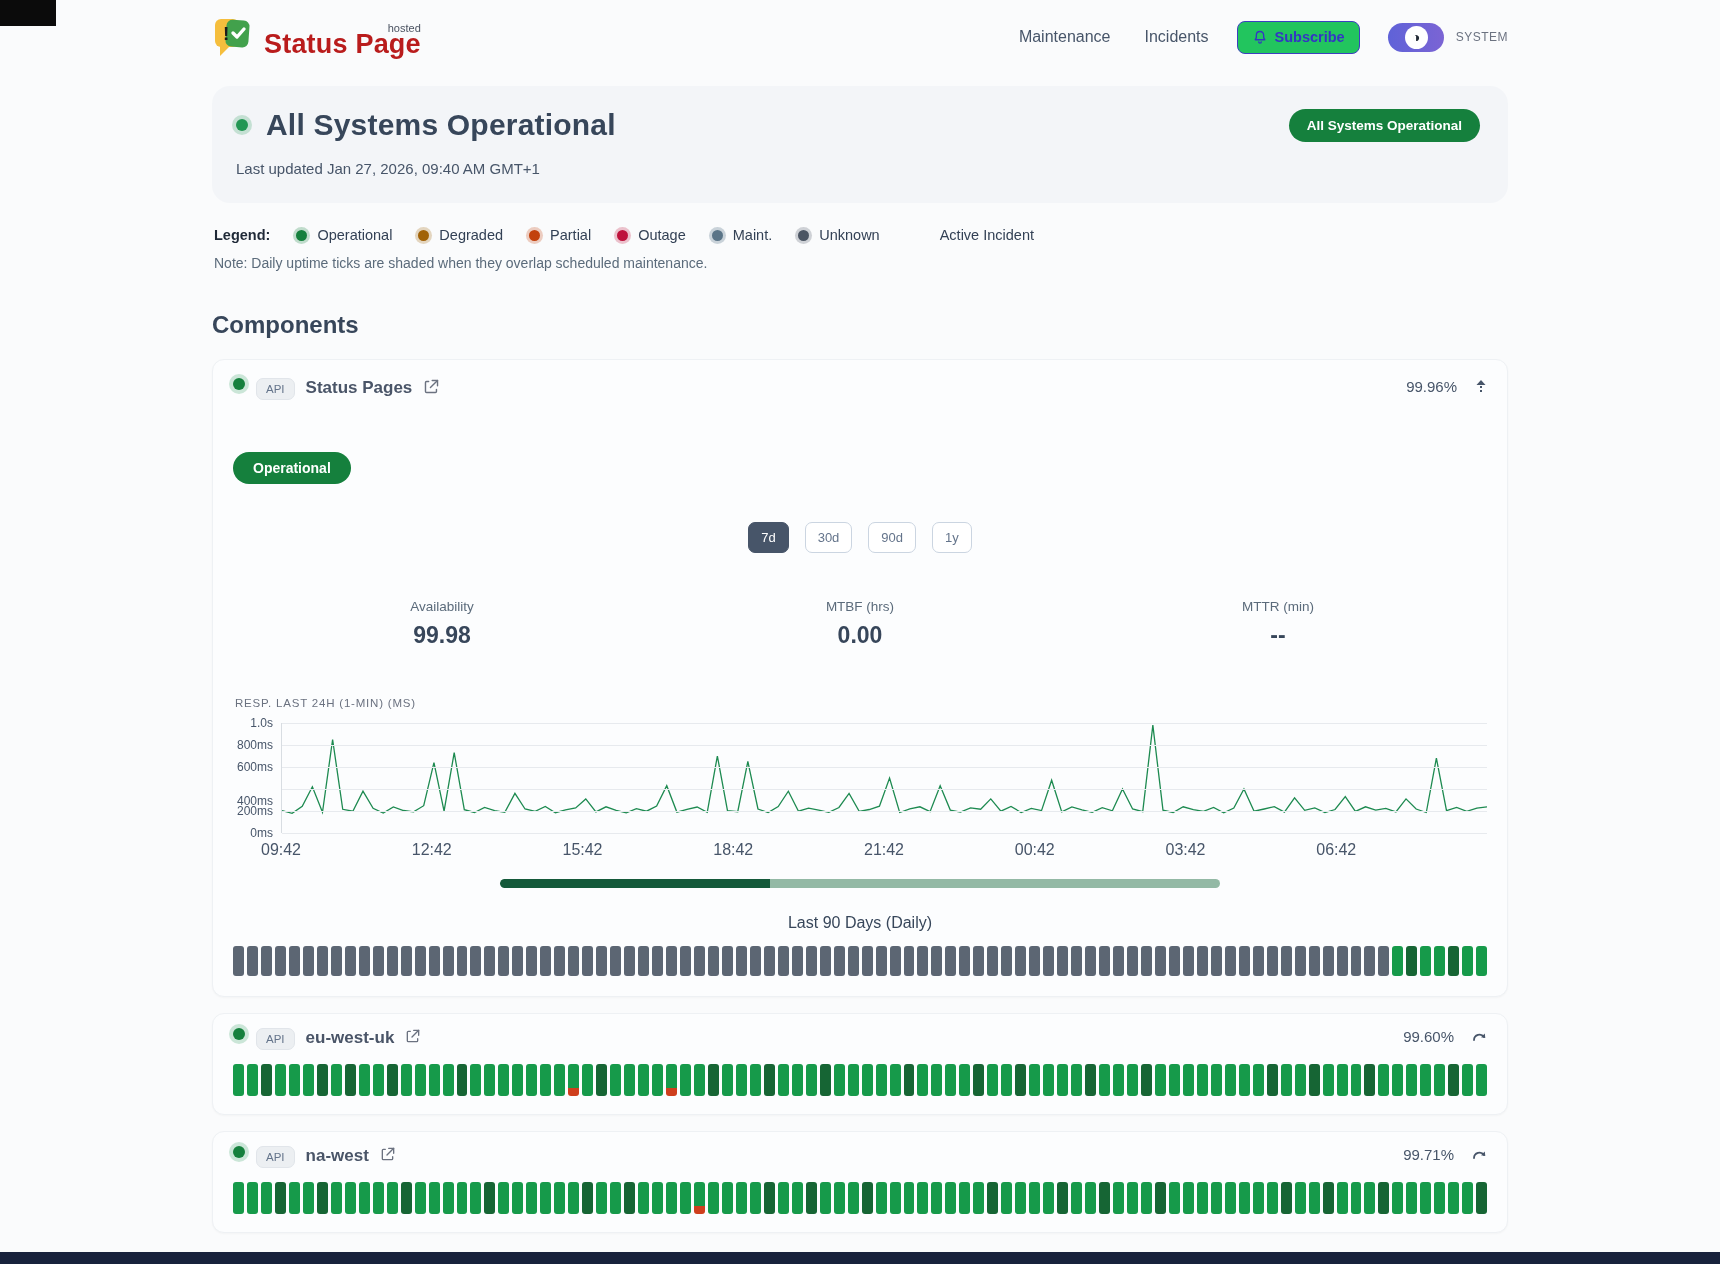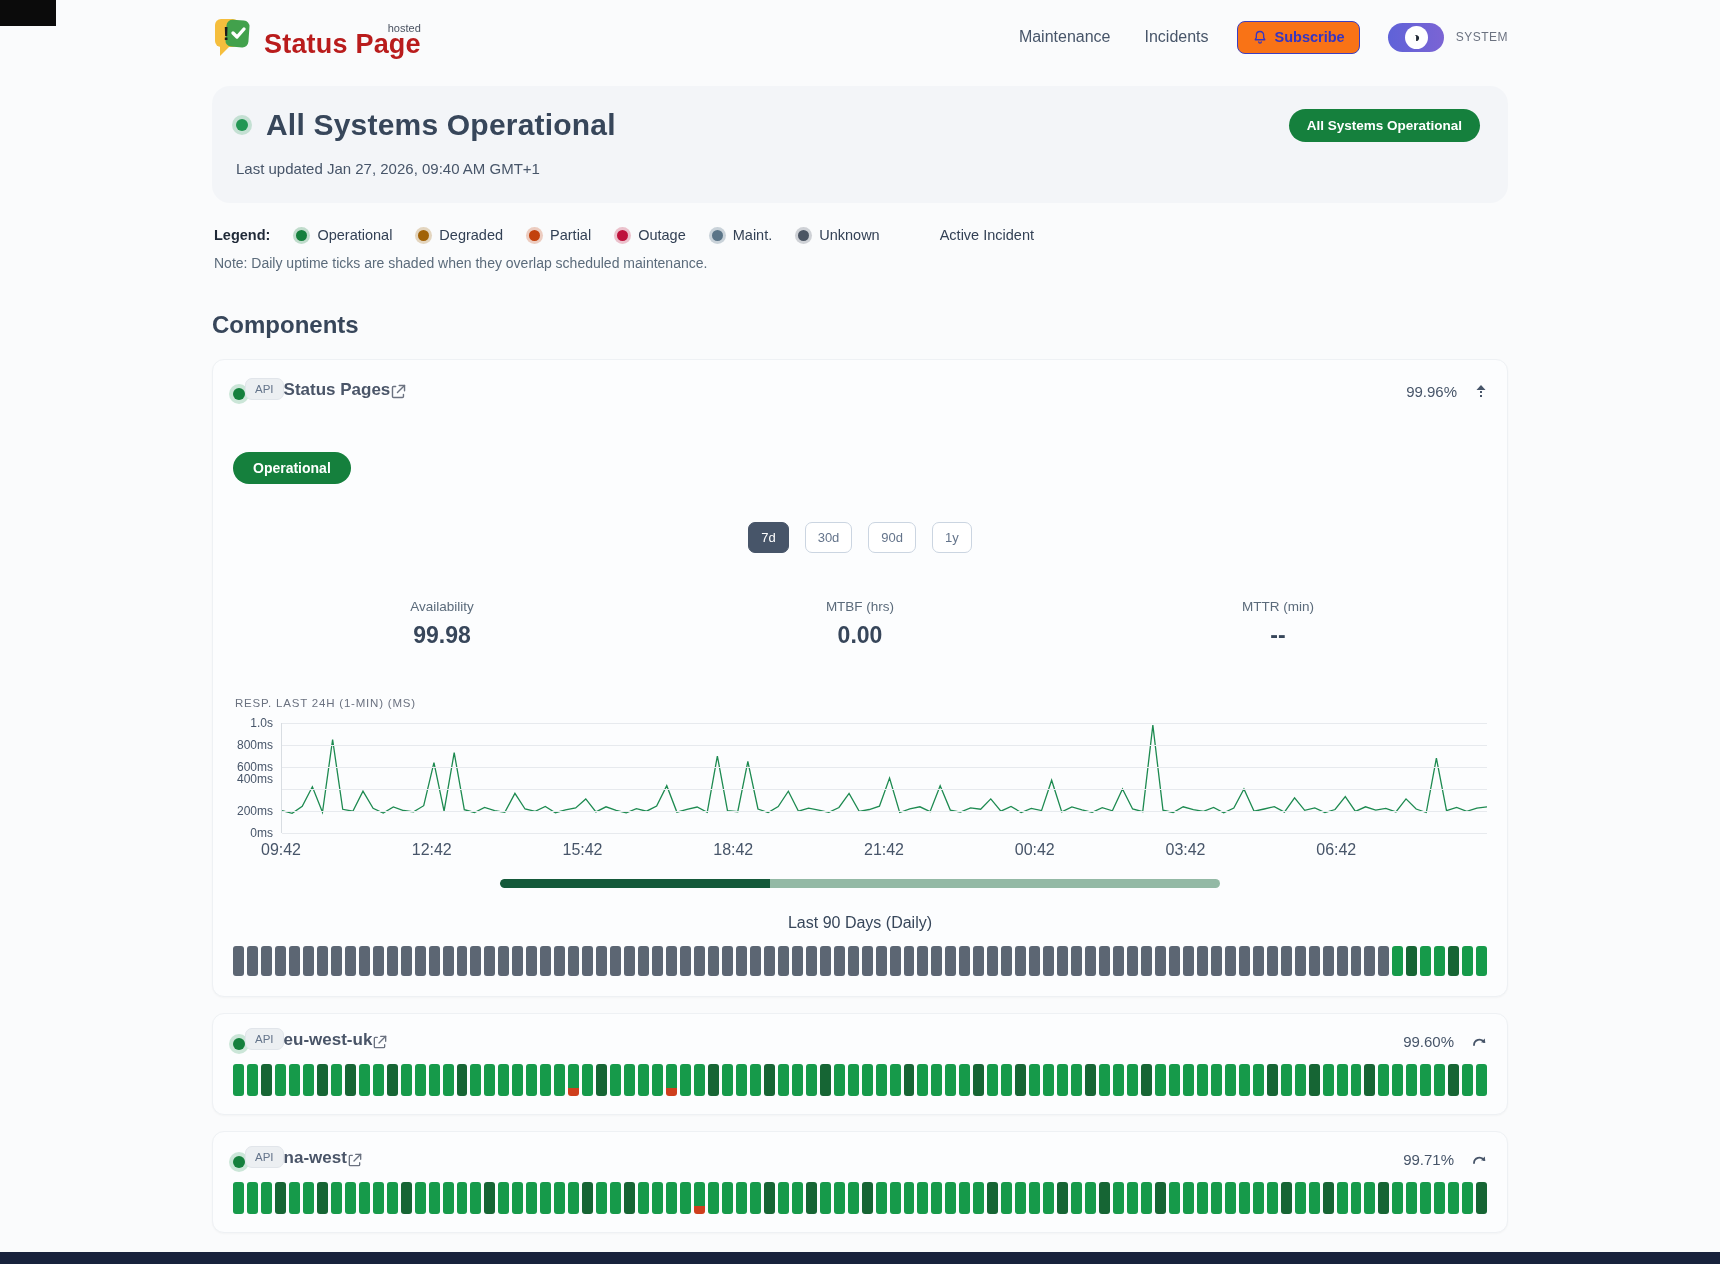--- a/index.html
+++ b/index.html
@@ -22,21 +22,21 @@
   .header { padding-top:14px; }
   .header-inner { display:flex; align-items:center; height:46px; }
   .brand { display:flex; align-items:flex-end; gap:10px; position:relative; }
   .brand-text { font-size:27px; font-weight:700; color:#b91c1c; letter-spacing:0.2px; line-height:1; padding-bottom:3px; }
   .brand-sup { position:absolute; top:-9px; right:0px; font-size:11px; font-weight:500; color:#4a5260; }
   .header-right { margin-left:auto; display:flex; align-items:center; gap:28px; }
   .nav-link { font-size:16px; color:#475569; cursor:pointer; }
   .subscribe-btn {
     display:flex; align-items:center; gap:7px;
     border:1.6px solid #3d3fc0; border-radius:8px;
-    padding:7px 14px; background:#f97316; cursor:pointer;
+    padding:7px 14px; background:#22c55e; cursor:pointer;
   }
   .subscribe-btn span { color:#3435c4; font-weight:700; font-size:14.5px; }
   .theme-toggle {
     width:56px; height:29px; border-radius:15px; position:relative; cursor:pointer;
     background:linear-gradient(90deg,#5f62d8,#7b64d4);
   }
   .theme-knob {
     position:absolute; top:3px; left:17px; width:23px; height:23px; border-radius:50%;
     background:#ffffff; display:flex; align-items:center; justify-content:center;
     font-size:14px; color:#222a35; line-height:1;
@@ -68,21 +68,21 @@
   .legend-label { font-size:14.5px; color:#334155; }
   .legend-active { font-size:14.5px; color:#334155; margin-left:34px; }
   .legend-note { margin-top:12px; font-size:14px; color:#5b6b7b; padding-left:2px; }
 
   
   .components-heading { margin-top:40px; font-size:24px; font-weight:600; color:#37465a; }
   .component-card {
     margin-top:20px; background:#fcfdfe; border:1px solid #eef1f4; border-radius:12px;
     padding:18px 20px 20px 20px; box-shadow:0 1px 2px rgba(16,24,40,0.03);
   }
-  .comp-header { display:flex; align-items:flex-end; }
+  .comp-header { display:flex; align-items:flex-start; gap:11px; }
   .type-badge {
     background:#eceff2; border:1px solid #e1e5ea; border-radius:7px;
     font-size:11.5px; color:#64748b; padding:4px 9px; font-weight:500;
   }
   .comp-name { font-size:17px; font-weight:700; color:#4a5568; }
   .ext-icon { display:inline-flex; cursor:pointer; }
   .comp-right { margin-left:auto; display:flex; align-items:center; gap:18px; }
   .uptime-value { font-size:15px; color:#475569; }
   .icon-btn { cursor:pointer; display:inline-flex; }
 
@@ -264,21 +264,21 @@
           </div>
         </div>
 
       <div class="chart-block">
         <div class="chart-title">RESP. LAST 24H (1-MIN) (MS)</div>
         <div class="chart-area">
           <div class="y-axis" id="y-axis">
               <span class="y-tick" style="top: 0px;">1.0s</span>
               <span class="y-tick" style="top: 22px;">800ms</span>
               <span class="y-tick" style="top: 44px;">600ms</span>
-              <span class="y-tick" style="top: 56px; text-align: center;">400ms</span>
+              <span class="y-tick" style="top: 78px; text-align: center;">400ms</span>
               <span class="y-tick" style="top: 88px;">200ms</span>
               <span class="y-tick" style="top: 110px;">0ms</span>
             </div>
           <div class="plot" id="plot">
             <svg id="resp-chart" viewBox="0 0 1000 110" preserveAspectRatio="none">
                 <polyline points="0.0,87.5 8.4,90.4 16.8,83.4 25.2,63.8 33.6,89.3 42.0,16.5 50.4,86.3 58.8,88.2 67.2,68.2 75.6,85.3 84.0,90.0 92.4,84.0 100.8,87.5 109.2,88.9 117.6,82.7 126.1,39.6 134.5,88.2 142.9,29.7 151.3,86.7 159.7,89.5 168.1,84.5 176.5,87.6 184.9,89.3 193.3,70.4 201.7,86.0 210.1,88.4 218.5,83.4 226.9,89.7 235.3,86.9 243.7,84.9 252.1,75.9 260.5,88.9 268.9,83.8 277.3,87.3 285.7,89.8 294.1,85.6 302.5,88.2 310.9,83.0 319.3,62.7 327.7,89.1 336.1,86.3 344.5,84.0 352.9,89.3 361.3,33.0 369.7,87.6 378.2,88.7 386.6,38.5 395.0,86.0 403.4,89.5 411.8,83.6 420.2,68.2 428.6,88.2 437.0,85.1 445.4,87.1 453.8,89.3 462.2,84.5 470.6,70.4 479.0,88.4 487.4,86.5 495.8,83.2 504.2,55.0 512.6,89.5 521.0,85.8 529.4,83.8 537.8,88.7 546.2,62.7 554.6,87.1 563.0,89.1 571.4,84.9 579.8,86.2 588.2,75.9 596.6,88.2 605.0,83.4 613.4,89.5 621.8,85.4 630.3,87.6 638.7,57.2 647.1,88.9 655.5,84.0 663.9,86.9 672.3,89.3 680.7,84.7 689.1,87.8 697.5,66.0 705.9,86.0 714.3,88.7 722.7,2.2 731.1,87.1 739.5,89.5 747.9,83.8 756.3,86.7 764.7,88.4 773.1,84.5 781.5,89.8 789.9,85.1 798.3,66.0 806.7,88.2 815.1,86.0 823.5,83.6 831.9,89.1 840.3,74.8 848.7,87.3 857.1,84.9 865.5,89.5 873.9,86.5 882.4,73.7 890.8,88.4 899.2,83.8 907.6,87.1 916.0,85.4 924.4,88.9 932.8,75.9 941.2,86.0 949.6,89.5 958.0,35.2 966.4,87.6 974.8,84.5 983.2,88.4 991.6,85.1 1000.0,83.8" fill="none" stroke="#1d8a50" stroke-width="1.3" vector-effect="non-scaling-stroke"></polyline>
               </svg>
           <div class="gridline" style="top: 0px;"></div>
               <div class="gridline" style="top: 22px;"></div>
               <div class="gridline" style="top: 44px;"></div>

